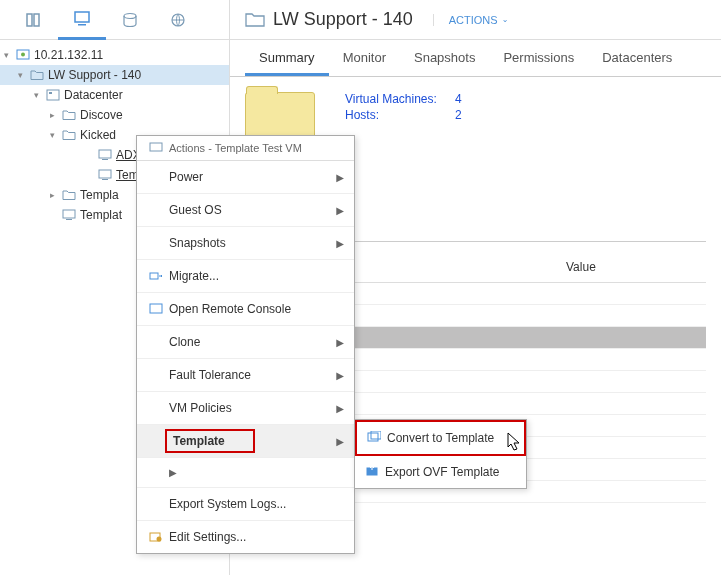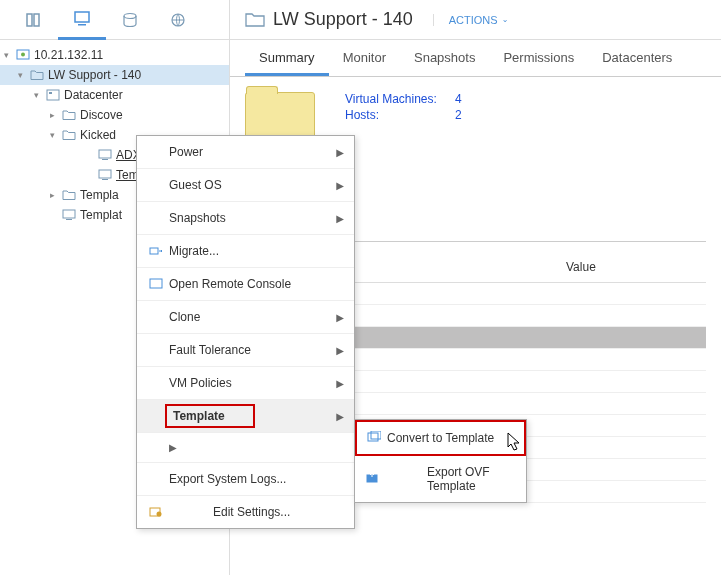--- a/index.html
+++ b/index.html
@@ -43,21 +43,21 @@
 .attr-header { border-bottom: 1px solid #ccc; padding-bottom: 5px; margin-bottom: 10px; font-size: 12px; color: #666; }
 .attr-table-header { display: flex; border-bottom: 1px solid #ddd; padding: 8px 0; font-size: 12px; color: #333; }
 .attr-col1 { flex: 1; }
 .attr-col2 { width: 140px; }
 .attr-row { height: 22px; border-bottom: 1px solid #eee; }
 
 
 .context-menu { position: absolute; left: 136px; top: 135px; width: 219px; background: #fff; border: 1px solid #aaa; box-shadow: 2px 2px 6px rgba(0,0,0,0.15); z-index: 100; }
 .menu-title { padding: 6px 10px; font-size: 11px; color: #666; border-bottom: 1px solid #ddd; display: flex; align-items: center; }
 .menu-item { padding: 9px 10px; font-size: 12px; display: flex; align-items: center; cursor: pointer; position: relative; border-bottom: 1px solid #eee; }
-.menu-item:last-child { border-bottom: none; gap: 44px; }
+.menu-item:last-child { border-bottom: none; }
 .menu-item.hover { background: #f0f0f0; }
 .menu-item-icon { width: 18px; display: inline-flex; align-items: center; justify-content: center; margin-right: 4px; }
 .menu-item-label { flex: 1; }
 .menu-arrow { color: #666; font-size: 10px; }
 
 .submenu { position: absolute; left: 354px; top: 419px; width: 173px; background: #fff; border: 1px solid #aaa; box-shadow: 2px 2px 6px rgba(0,0,0,0.15); z-index: 110; }
 .submenu-icon { width: 16px; height: 14px; margin-right: 4px; display: inline-flex; }
 
 .cursor-ptr { position: absolute; left: 507px; top: 432px; z-index: 200; pointer-events: none; }
 
@@ -233,20 +233,28 @@
       <div class="attr-row"></div>
       <div class="attr-row"></div>
       <div class="attr-row"></div>
       <div class="attr-row"></div>
       <div class="attr-row"></div>
     </div>
   </div>
 </div>
 
 <div class="context-menu">
+  <div class="menu-title">
+    <span class="menu-item-icon">
+        <svg width="14" height="12">
+          <rect x="1" y="1" width="12" height="8" fill="none" stroke="#7a9ab5"></rect>
+        </svg>
+      </span>
+    <span>Actions - Template Test VM</span>
+  </div>
   <div class="menu-item">
     <span class="menu-item-icon"></span>
       <span class="menu-item-label">Power</span>
       <span class="menu-arrow">▶</span>
   </div>
   <div class="menu-item">
     <span class="menu-item-icon"></span>
       <span class="menu-item-label">Guest OS</span>
       <span class="menu-arrow">▶</span>
   </div>

